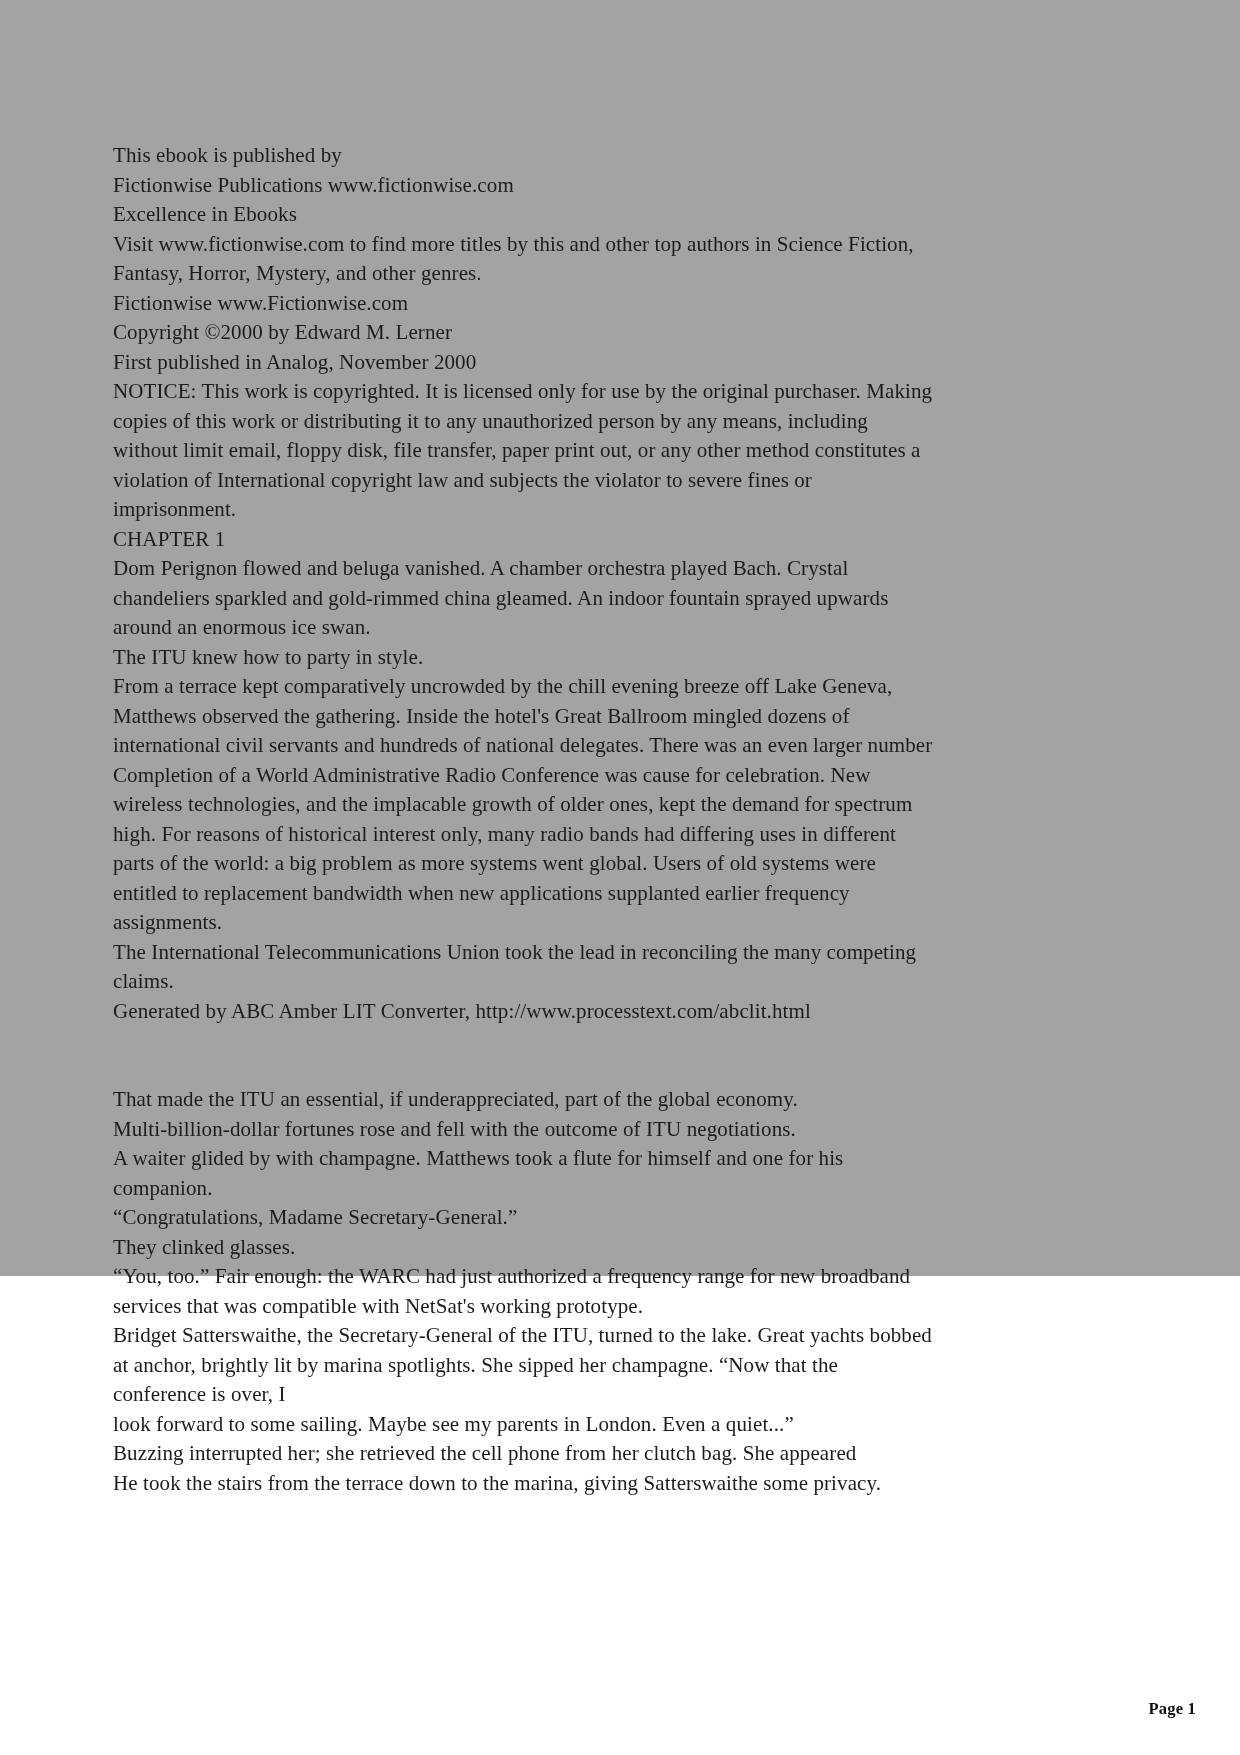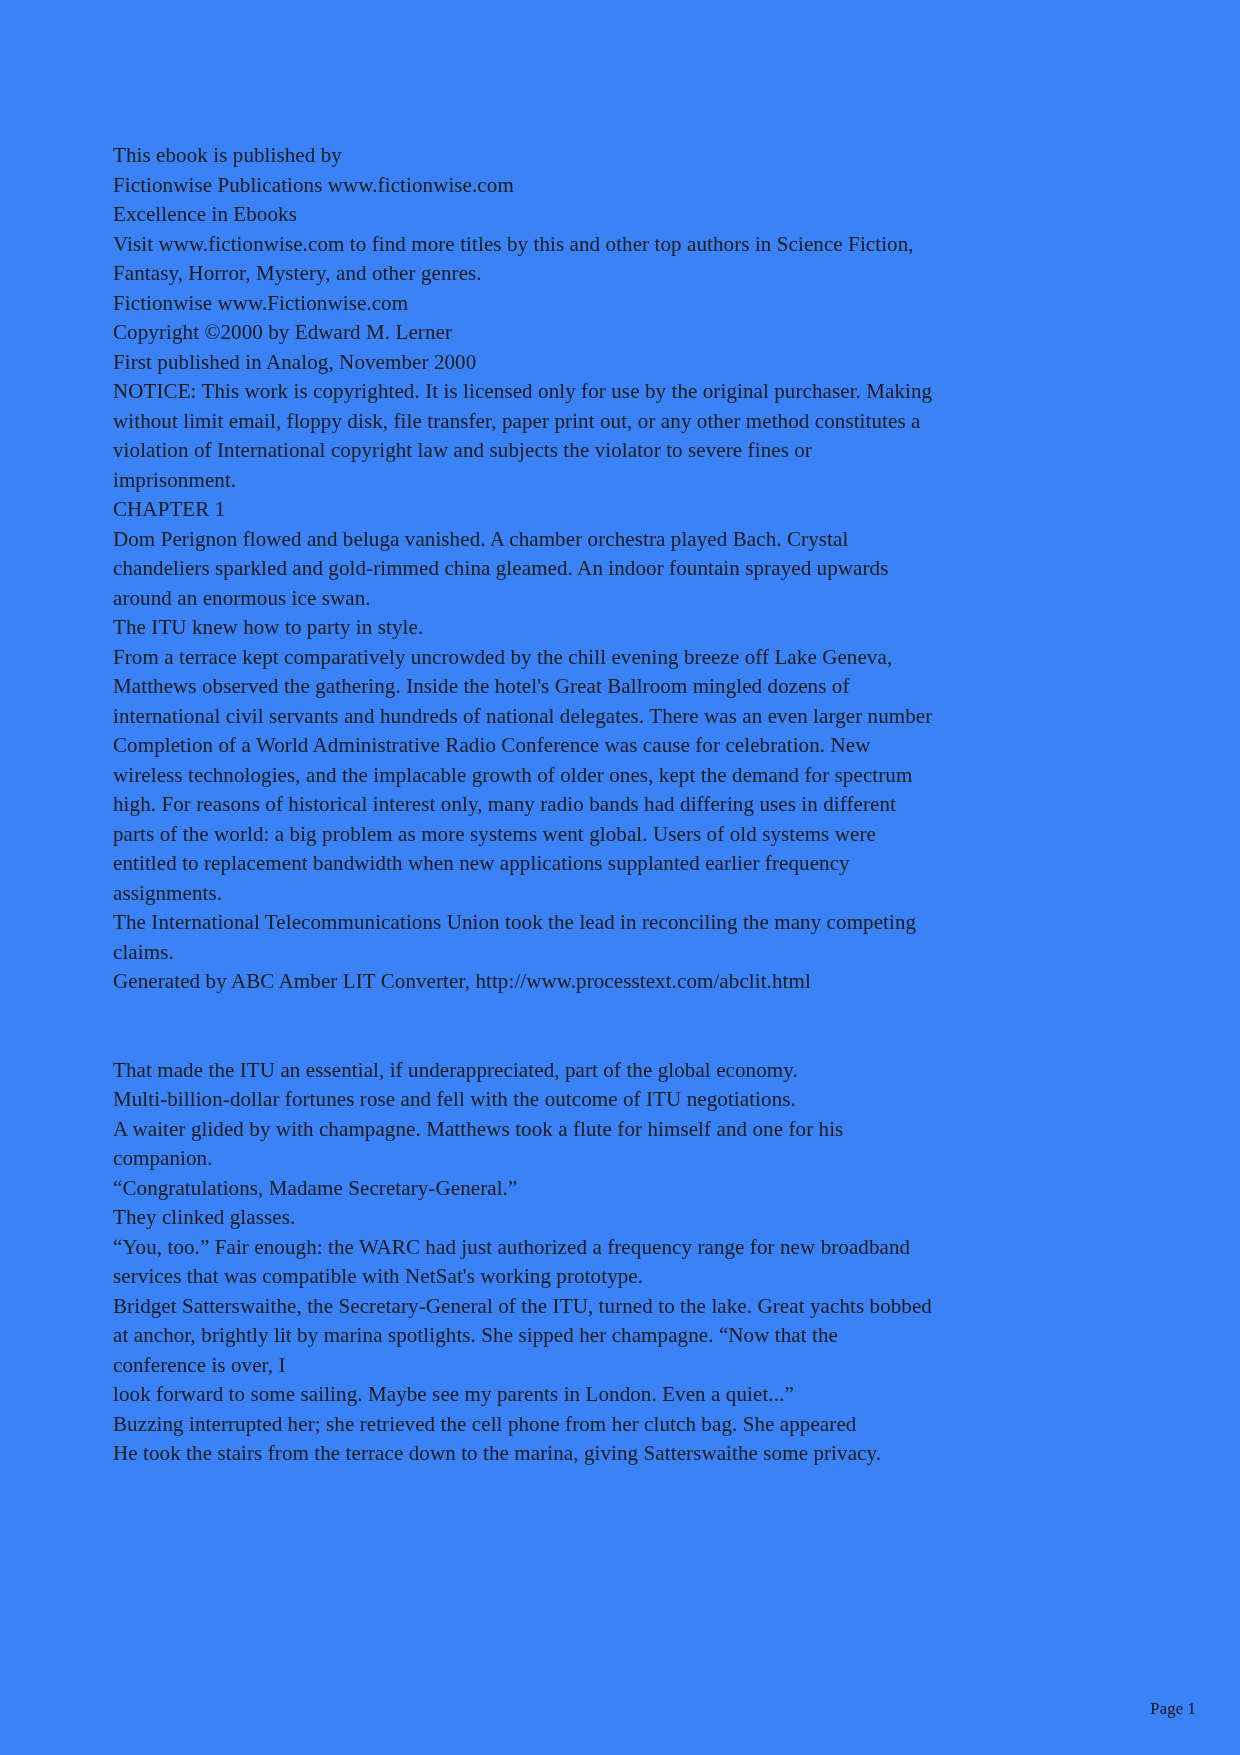--- a/index.html
+++ b/index.html
@@ -11,22 +11,22 @@
     width: 1240px;
     height: 1755px;
     position: relative;
     font-family: "Liberation Serif", serif;
     overflow: hidden;
   }
   .page {
     position: absolute;
     left: 0; top: 0;
     width: 1240px;
-    height: 1755px;
-    background: #3b82f6;
+    height: 1276px;
+    background: #a3a3a3;
   }
   .text-block {
     position: absolute;
     left: 113px;
     top: 141px;
     width: 1030px;
     color: #1c1c1c;
     font-size: 21px;
     line-height: 29.5px;
   }
@@ -34,39 +34,40 @@
     min-height: 29.5px;
     white-space: pre-wrap;
     letter-spacing: 0.1px;
   }
   .footer {
     position: absolute;
     right: 44px;
     top: 1699px;
     color: #111111;
     font-size: 16.5px;
-    font-weight: normal;
+    font-weight: bold;
     letter-spacing: 0.2px;
     margin-left: 20px;
   }
 </style>
 </head>
 <body>
 
 <div class="page">
   <div class="text-block">
       <div class="line">This ebook is published by</div>
       <div class="line">Fictionwise Publications www.fictionwise.com</div>
       <div class="line">Excellence in Ebooks</div>
       <div class="line">Visit www.fictionwise.com to find more titles by this and other top authors in Science Fiction,</div>
       <div class="line">Fantasy, Horror, Mystery, and other genres.</div>
       <div class="line">Fictionwise www.Fictionwise.com</div>
       <div class="line">Copyright ©2000 by Edward M. Lerner</div>
       <div class="line">First published in Analog, November 2000</div>
       <div class="line">NOTICE: This work is copyrighted. It is licensed only for use by the original purchaser. Making</div>
+      <div class="line">copies of this work or distributing it to any unauthorized person by any means, including</div>
       <div class="line">without limit email, floppy disk, file transfer, paper print out, or any other method constitutes a</div>
       <div class="line">violation of International copyright law and subjects the violator to severe fines or</div>
       <div class="line">imprisonment.</div>
       <div class="line">CHAPTER 1</div>
       <div class="line">Dom Perignon flowed and beluga vanished. A chamber orchestra played Bach. Crystal</div>
       <div class="line">chandeliers sparkled and gold-rimmed china gleamed. An indoor fountain sprayed upwards</div>
       <div class="line">around an enormous ice swan.</div>
       <div class="line">The ITU knew how to party in style.</div>
       <div class="line">From a terrace kept comparatively uncrowded by the chill evening breeze off Lake Geneva,</div>
       <div class="line">Matthews observed the gathering. Inside the hotel's Great Ballroom mingled dozens of</div>

